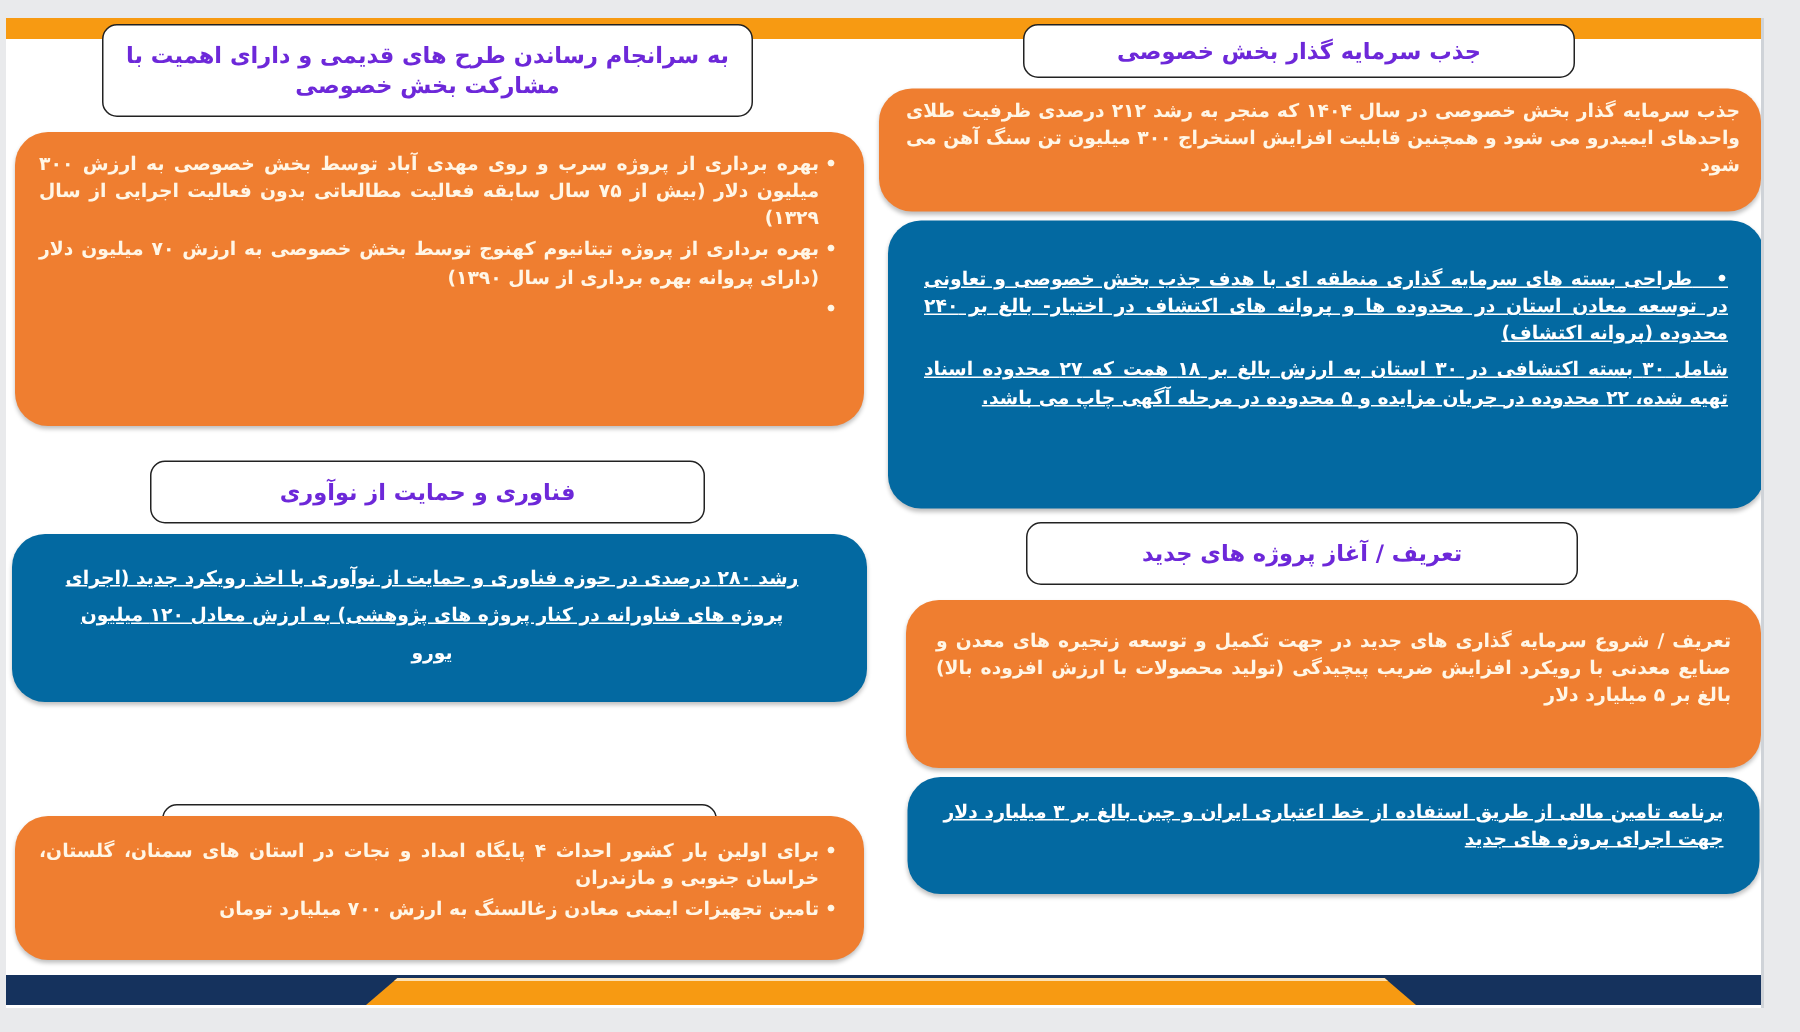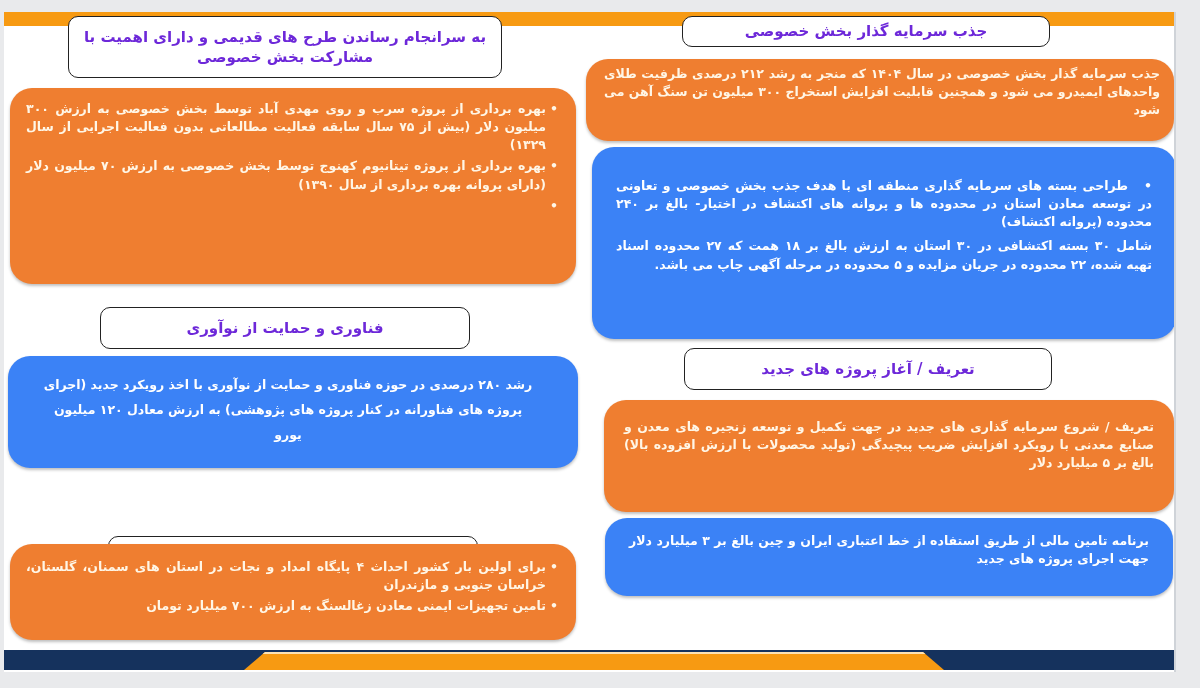--- a/index.html
+++ b/index.html
@@ -52,36 +52,36 @@
     position: absolute;
     border-radius: 22px;
     direction: rtl;
     text-align: justify;
     font-weight: bold;
     font-size: 12.5px;
     line-height: 1.45;
     box-shadow: 0 2px 3px rgba(0,0,0,0.25);
   }
   .panel.orange { background: #ef7e30; color: #fff6e6; }
-  .panel.navy { background: #3b82f6; color: #ffffff; }
+  .panel.navy { background: #0369a1; color: #ffffff; text-decoration: underline; }
   .panel ul { list-style: none; }
   .panel li { position: relative; padding-right: 12px; margin-bottom: 3px; }
   .panel li .bullet {
     position: absolute; right: 0; top: 0;
   }
   .panel p { margin-bottom: 6px; }
   .center { text-align: center; }
 </style>
 </head>
 <body>
 
 <div class="slide">
   <div class="top-bar"></div>
 
-  <div class="heading-box" style="left:678px; top:4px; width:368px; height:31px;">
+  <div class="heading-box" style="left:678px; top:4px; width:368px; height:36px;">
     <span>جذب سرمایه گذار بخش خصوصی</span>
   </div>
 
   <div class="panel orange" style="left:582px; top:47px; width:588px; height:82px; padding:6px 14px 6px 18px;">
     <p>جذب سرمایه گذار بخش خصوصی در سال ۱۴۰۴ که منجر به رشد ۲۱۲ درصدی ظرفیت طلای واحدهای ایمیدرو می شود و همچنین قابلیت افزایش استخراج ۳۰۰ میلیون تن سنگ آهن می شود</p>
   </div>
 
   <div class="panel navy" style="left:588px; top:135px; width:584px; height:192px; padding:30px 24px 10px 24px;">
     <p>
       <span>•</span>&nbsp;&nbsp;

